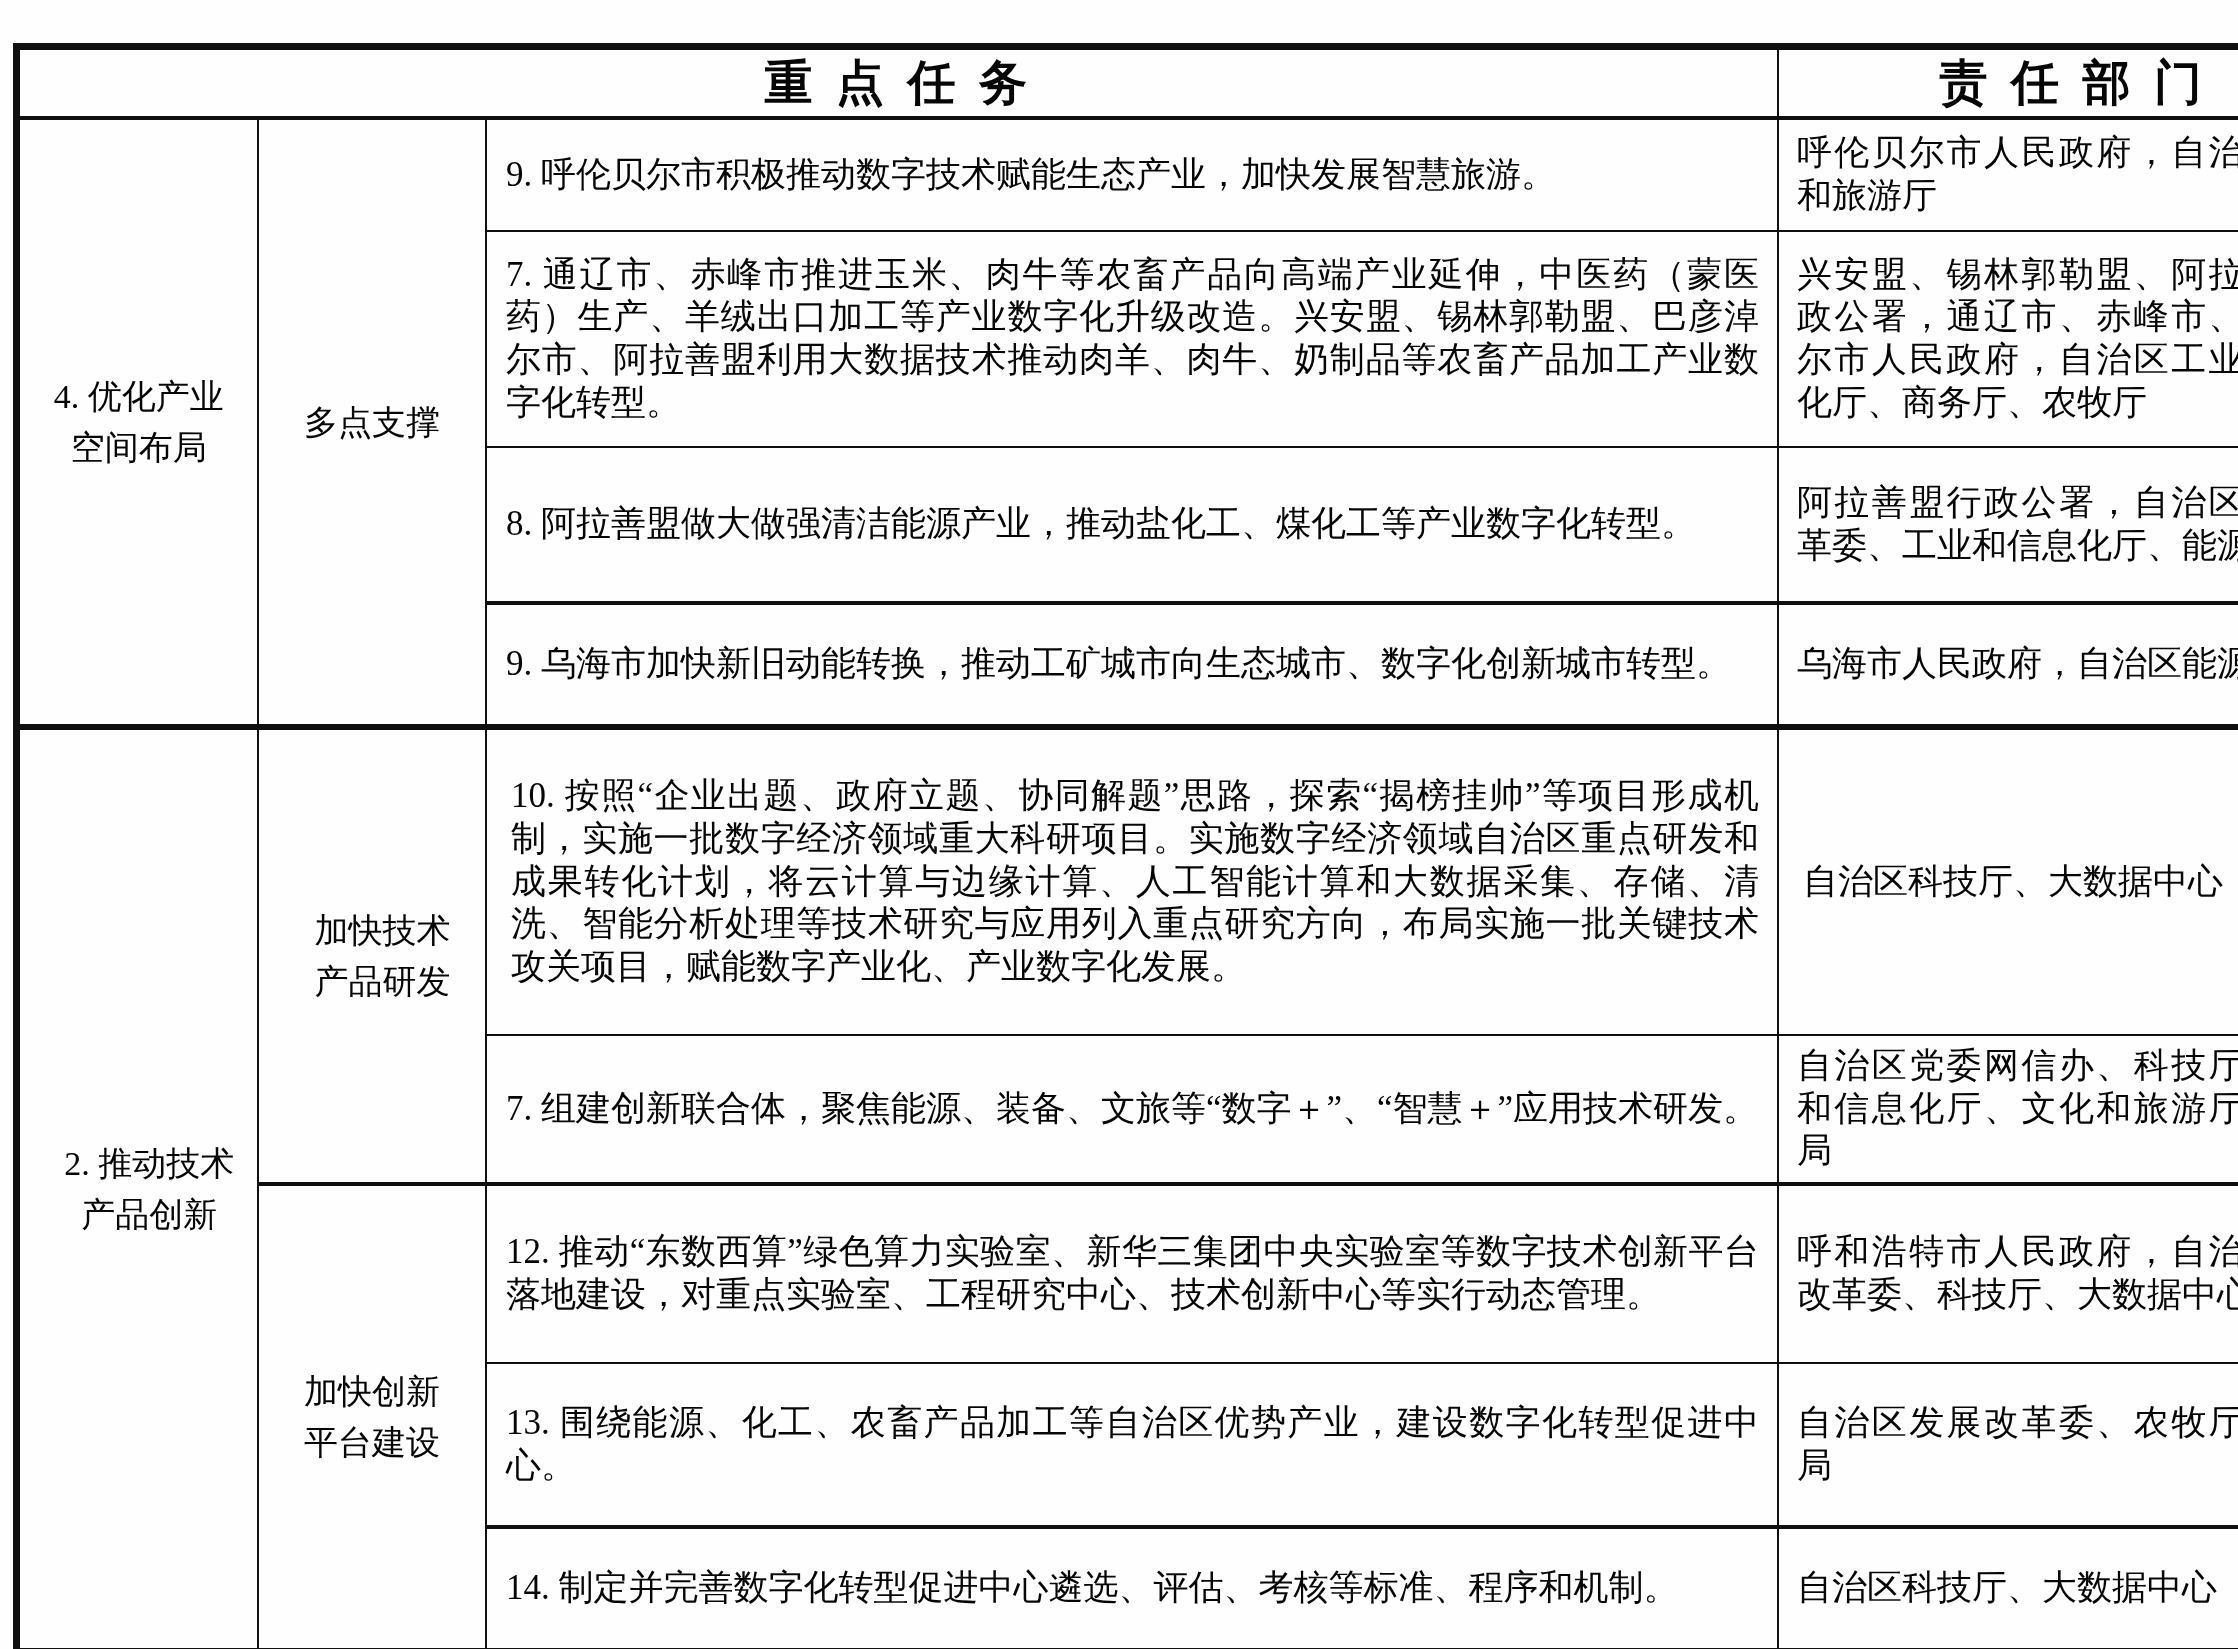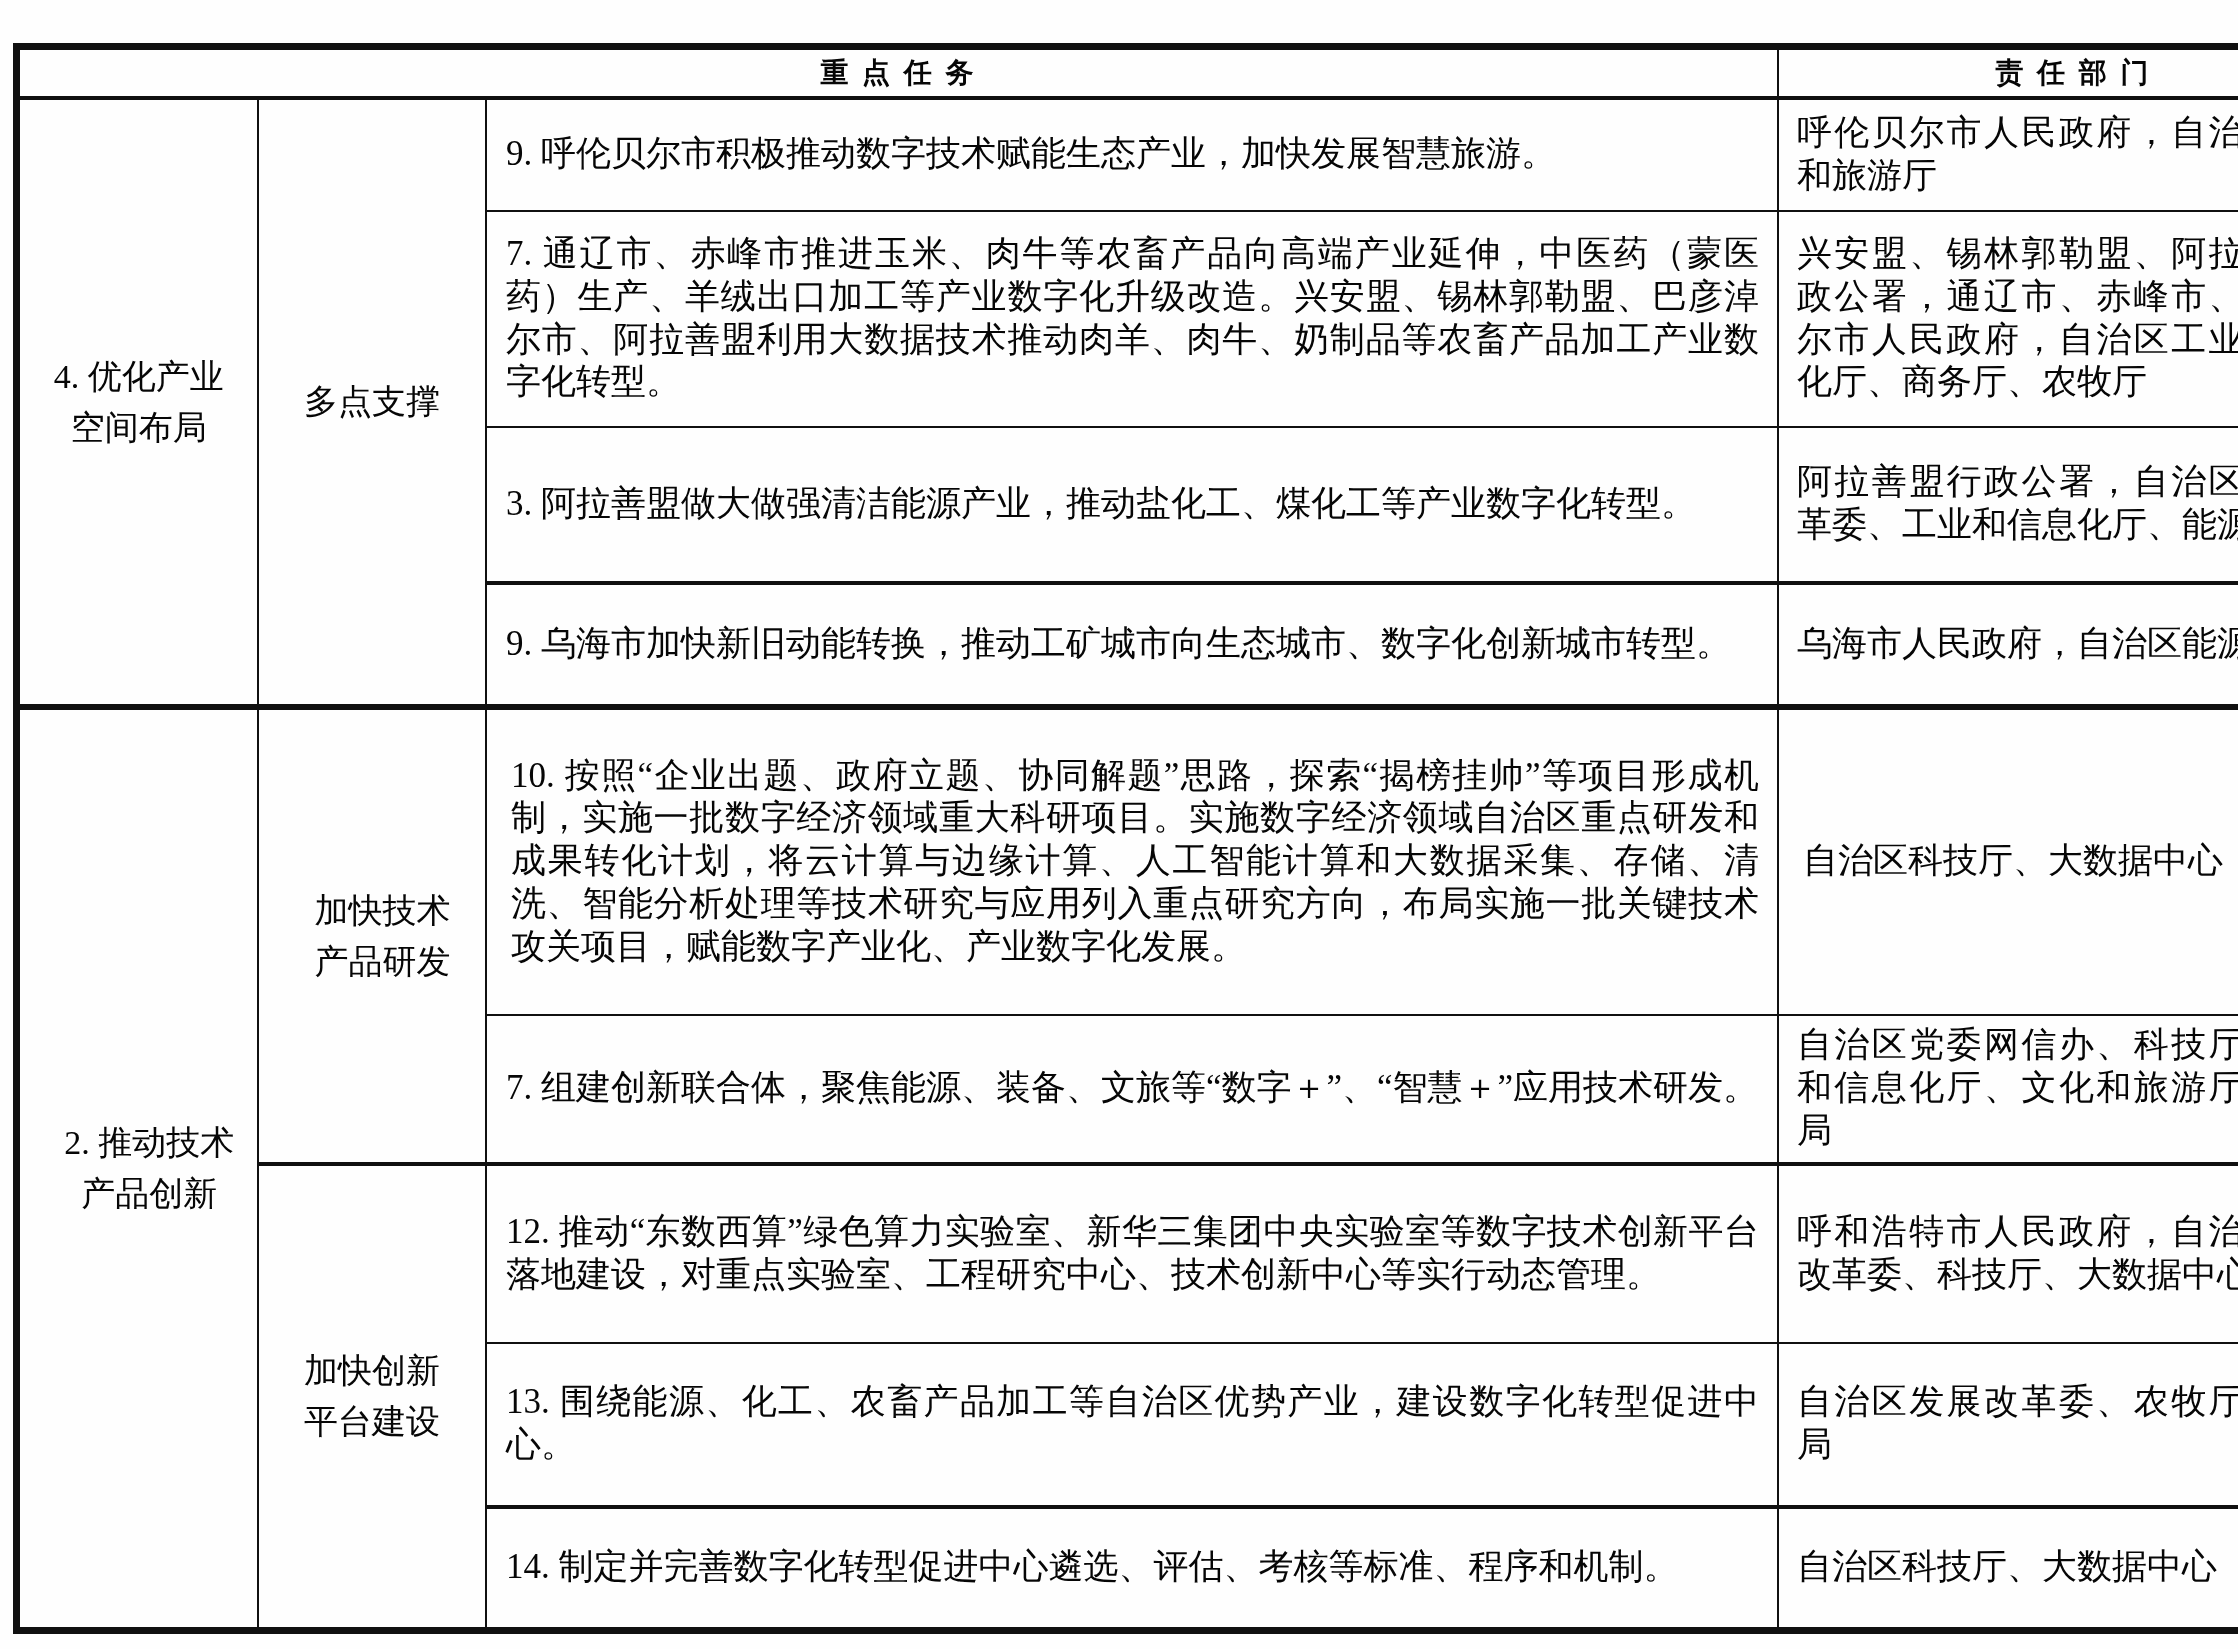--- a/index.html
+++ b/index.html
@@ -30,21 +30,21 @@
     vertical-align: middle;
     box-sizing: border-box;
     overflow: hidden;
   }
   
   table.doc-table {
     border: 7.2px solid #101010;
   }
   tr.hdr th {
     border-bottom-width: 4.5px;
-    font-size: 28px;
+    font-size: 48px;
     font-weight: bold;
     text-align: center;
     letter-spacing: 0.12em;
     white-space: nowrap;
   }
   
   tr.r9  td { border-top-width: 4.5px; }
   tr.r10 td { border-top-width: 6.3px; padding-left: 24px; }
   tr.r12 td { border-top-width: 4.5px; }
   tr.r14 td { border-top-width: 4.5px; }
@@ -101,21 +101,21 @@
 空间布局</td>
         <td class="subgroup" rowspan="4">多点支撑</td>
         <td class="task">9. 呼伦贝尔市积极推动数字技术赋能生态产业，加快发展智慧旅游。</td>
         <td class="dept">呼伦贝尔市人民政府，自治区文化和旅游厅</td>
       </tr>
       <tr class="r7">
         <td class="task">7. 通辽市、赤峰市推进玉米、肉牛等农畜产品向高端产业延伸，中医药（蒙医药）生产、羊绒出口加工等产业数字化升级改造。兴安盟、锡林郭勒盟、巴彦淖尔市、阿拉善盟利用大数据技术推动肉羊、肉牛、奶制品等农畜产品加工产业数字化转型。</td>
         <td class="dept">兴安盟、锡林郭勒盟、阿拉善盟行政公署，通辽市、赤峰市、巴彦淖尔市人民政府，自治区工业和信息化厅、商务厅、农牧厅</td>
       </tr>
       <tr class="r8">
-        <td class="task">3. 阿拉善盟做大做强清洁能源产业，推动盐化工、煤化工等产业数字化转型。</td>
+        <td class="task">8. 阿拉善盟做大做强清洁能源产业，推动盐化工、煤化工等产业数字化转型。</td>
         <td class="dept">阿拉善盟行政公署，自治区发展改革委、工业和信息化厅、能源局</td>
       </tr>
       <tr class="r9">
         <td class="task">9. 乌海市加快新旧动能转换，推动工矿城市向生态城市、数字化创新城市转型。</td>
         <td class="dept">乌海市人民政府，自治区能源局</td>
       </tr>
       <tr class="r10">
         <td class="group" rowspan="5">2. 推动技术
 产品创新</td>
         <td class="subgroup" rowspan="2">加快技术

